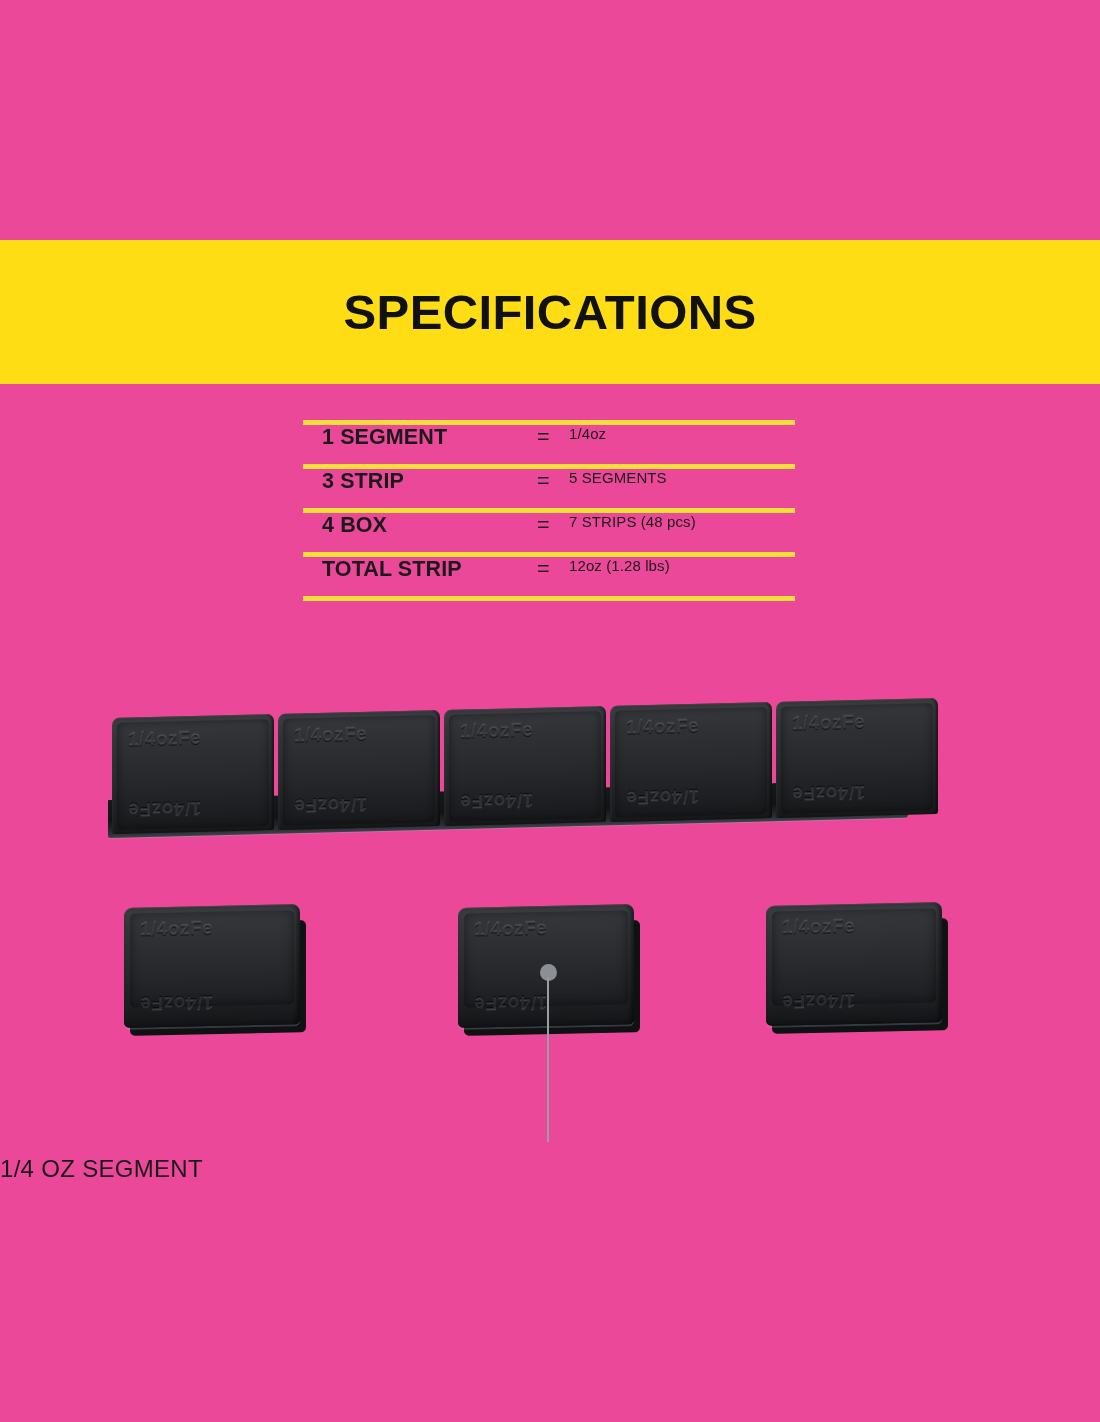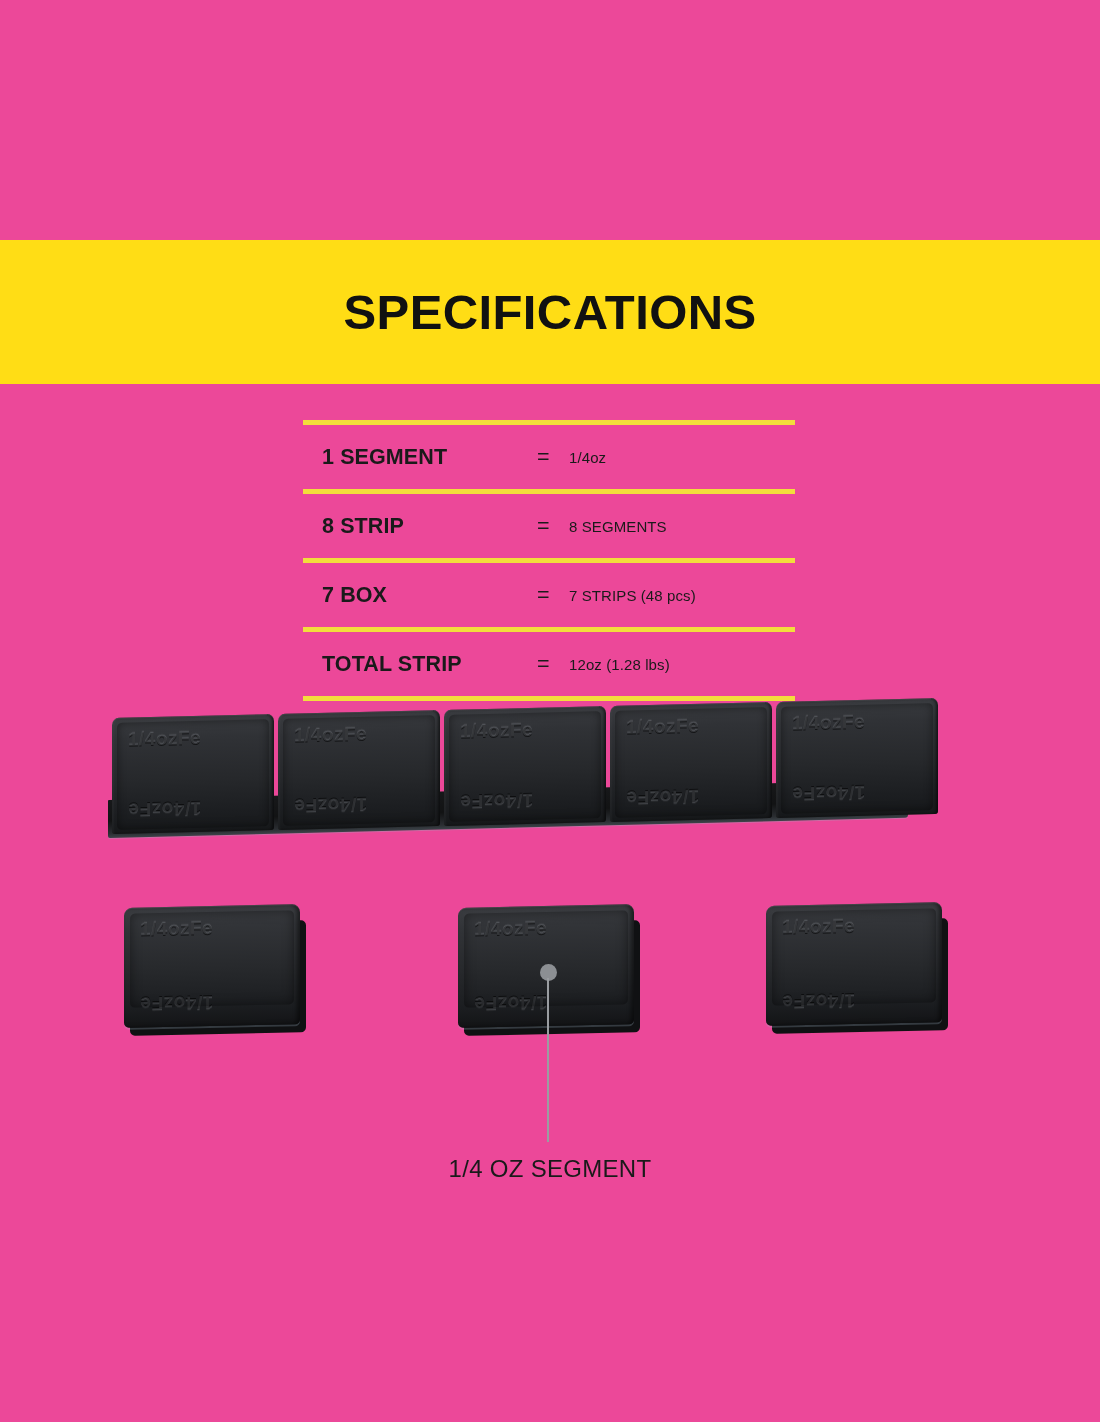--- a/index.html
+++ b/index.html
@@ -49,22 +49,21 @@
     top: 420px;
     width: 492px;
   }
   .spec-rule {
     height: 5px;
     background: #F3DE3C;
     width: 100%;
   }
   .spec-row {
     display: flex;
-    align-items: center;
-    height: 64px;
+    height: 39px;
     padding-left: 19px;
     box-sizing: border-box;
   }
   .spec-label {
     font-size: 21.5px;
     font-weight: 700;
     color: #1a1a1a;
     letter-spacing: 0.1px;
     width: 215px;
     flex: 0 0 215px;
@@ -214,21 +213,21 @@
     top: 318px;
     width: 2px;
     height: 164px;
     background: #9a9da1;
   }
   .callout-caption {
     position: absolute;
     left: 0;
     top: 495px;
     width: 1100px;
-    text-align: center;
+    text-align: left;
     font-size: 24px;
     font-weight: 400;
     letter-spacing: .3px;
     color: #1a1a1a;
   }
 </style>
 </head>
 <body>
 
 <div class="page">
@@ -243,29 +242,29 @@
 
     <div class="spec-row">
       <span class="spec-label">1 SEGMENT</span>
       <span class="spec-eq">=</span>
       <span class="spec-value">1/4oz</span>
     </div>
 
     <div class="spec-rule"></div>
 
     <div class="spec-row">
-      <span class="spec-label">8 STRIP</span>
+      <span class="spec-label">3 STRIP</span>
       <span class="spec-eq">=</span>
-      <span class="spec-value">8 SEGMENTS</span>
+      <span class="spec-value">5 SEGMENTS</span>
     </div>
 
     <div class="spec-rule"></div>
 
     <div class="spec-row">
-      <span class="spec-label">7 BOX</span>
+      <span class="spec-label">4 BOX</span>
       <span class="spec-eq">=</span>
       <span class="spec-value">7 STRIPS (48 pcs)</span>
     </div>
 
     <div class="spec-rule"></div>
 
     <div class="spec-row">
       <span class="spec-label">TOTAL STRIP</span>
       <span class="spec-eq">=</span>
       <span class="spec-value">12oz (1.28 lbs)</span>

